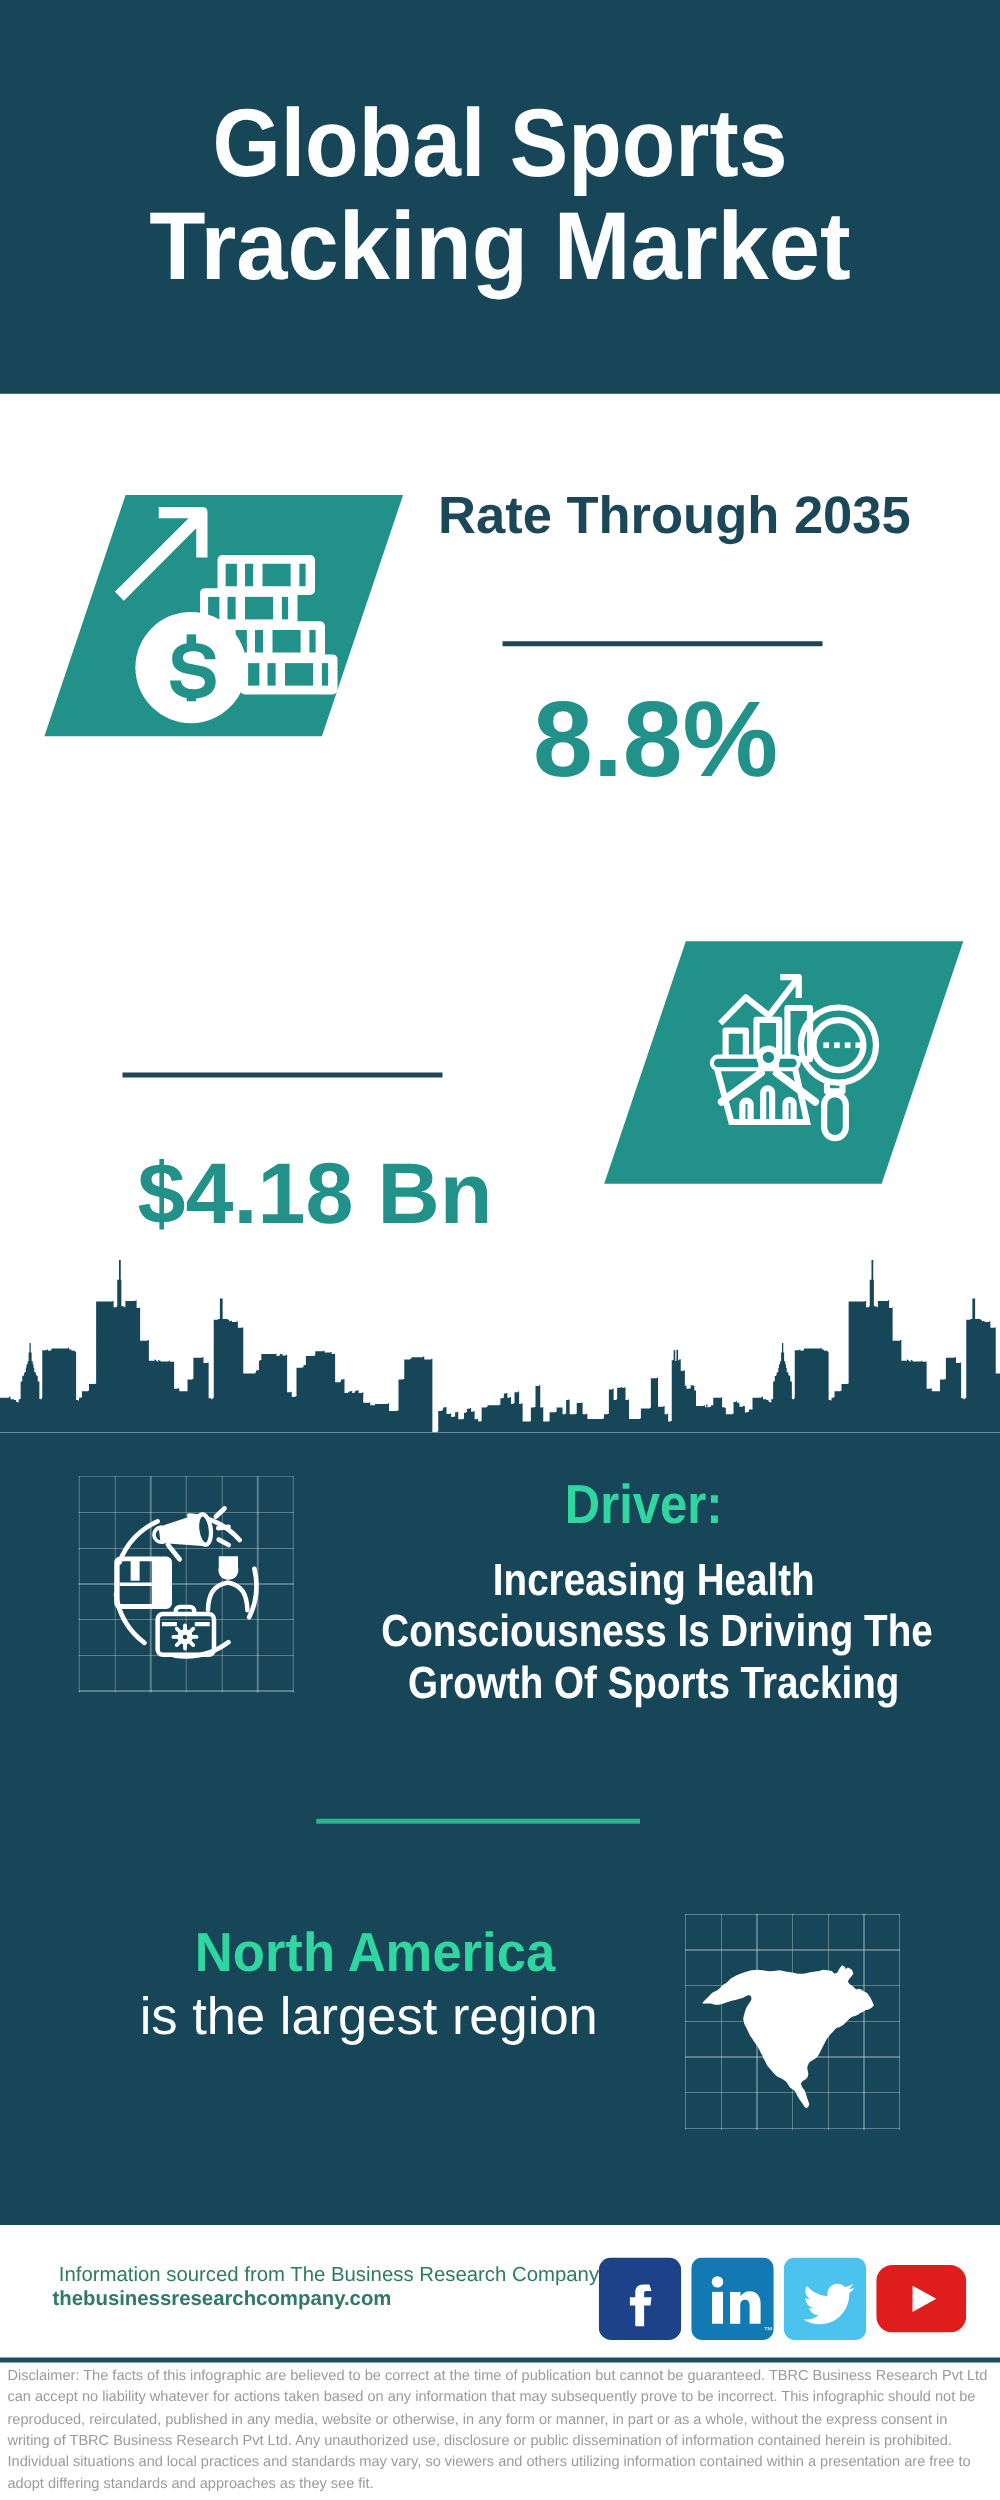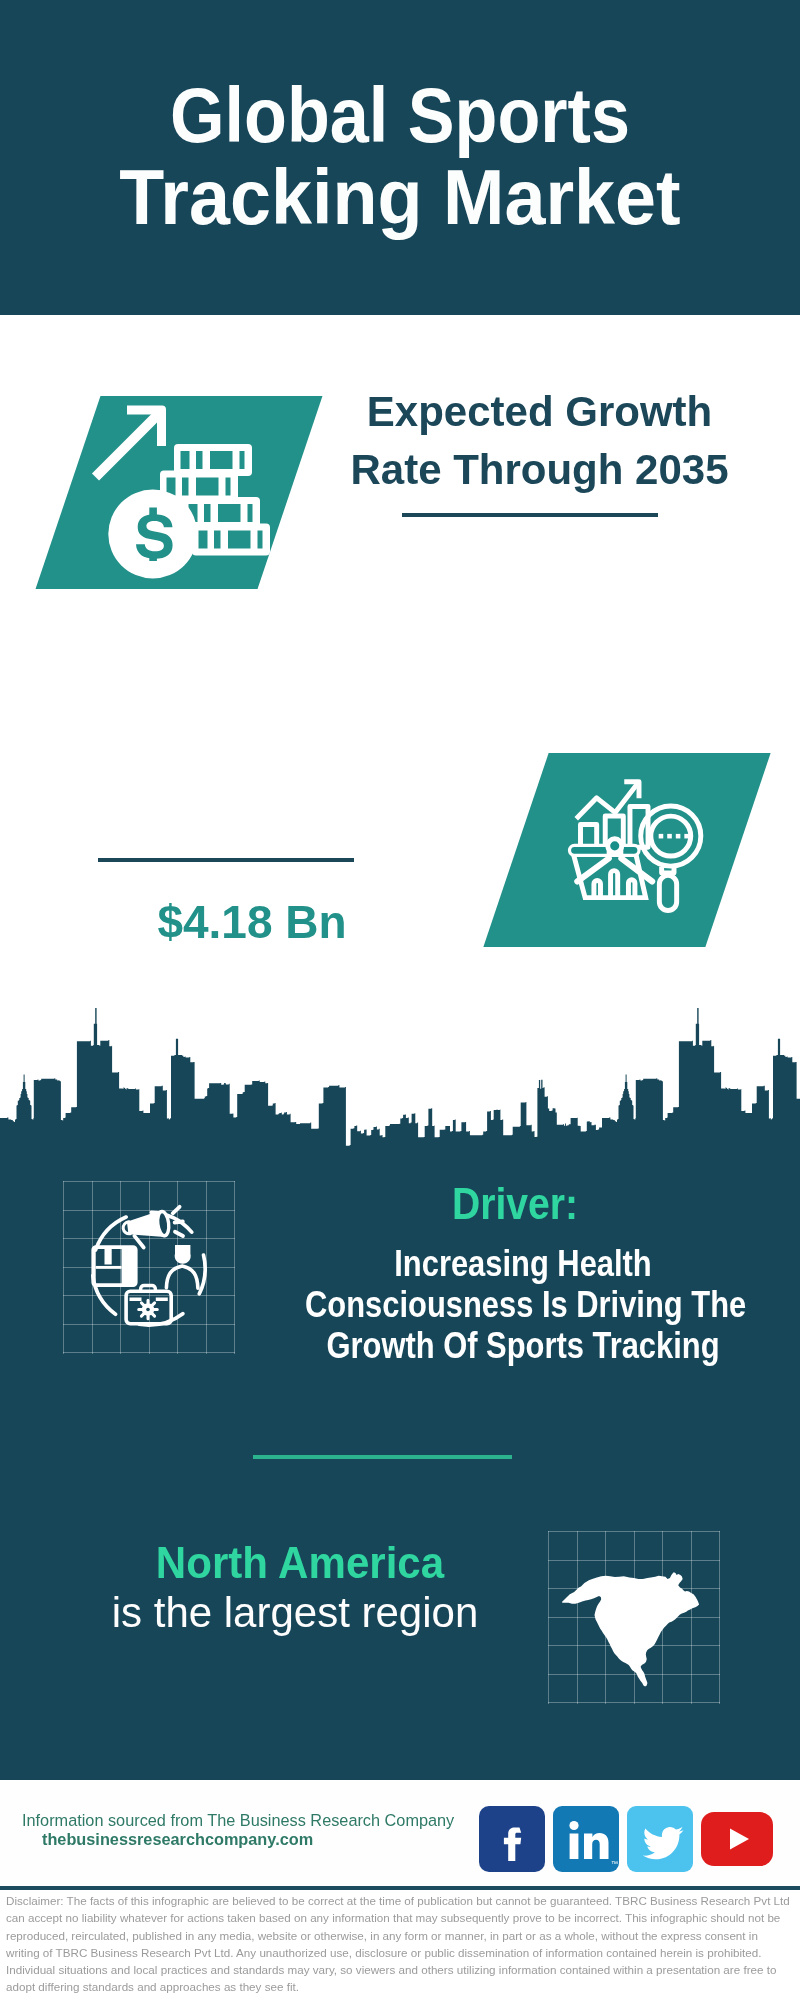--- a/index.html
+++ b/index.html
@@ -112,27 +112,27 @@
         <circle cx="84.8" cy="138" r="44.5" fill="#ffffff"></circle>
         <g fill="#22918a">
           <rect x="81.3" y="111.5" width="7.6" height="8.5"></rect>
           <rect x="81.3" y="156" width="7.6" height="9"></rect>
           <path d="M85.6 118.3 c-10.3 0 -15.9 4.9 -15.9 12.6 c0 6.5 3.9 10.3 11.2 11.8 l8.9 1.8 c4.1 0.8 6.1 2.4 6.1 5.2 c0 3.6 -3.3 5.6 -8.9 5.6 c-6.4 0 -9.7 -2.3 -10.2 -7 h-8.8 c0.4 9.7 7.4 14.5 19 14.5 c11.2 0 17.6 -5.3 17.6 -13.6 c0 -6.8 -3.9 -10.9 -11.6 -12.4 l-8.9 -1.8 c-3.8 -0.8 -5.7 -2.3 -5.7 -4.9 c0 -3.3 3 -5.1 8.2 -5.1 c5.7 0 8.8 2.1 9.3 6.3 h8.6 c-0.5 -8.7 -7 -13 -18.9 -13 z"></path>
         </g>
       </svg>
     </div>
   </div>
   <div class="stat-label" style="left:339.5px;top:383px;width:400px;">
-    <div>Expected Growth</div>
     <div>Rate Through 2035</div>
   </div>
   <div class="stat-rule" style="left:402px;top:513px;width:256px;"></div>
+  <div class="stat-value" style="left:339.5px;top:549px;width:370px;">8.8%</div>
 
   <div class="stat-rule" style="left:98px;top:858px;width:256px;"></div>
-  <div class="stat-value" style="left:67px;top:888px;width:370px;font-size:46px;line-height:69px;">$4.18 Bn</div>
+  <div class="stat-value" style="left:67px;top:920px;width:370px;font-size:69px;line-height:69px;">$4.18 Bn</div>
   <div class="plg" style="left:515.5px;top:753px;width:222px;height:194px;">
     <div class="plg-inner">
       <svg viewBox="0 0 222 194" width="222" height="194">
         <g transform="translate(6.5,3.0) scale(0.951)">
         <g fill="none" stroke="#ffffff" stroke-width="5.2" stroke-linejoin="round" stroke-linecap="round">
           <polyline points="56.5,66 78,44 97.5,59.5 122,27.5" stroke-linecap="butt"></polyline>
           <polyline points="107,27 122.5,27 122.5,44.5" stroke-linecap="butt"></polyline>
           <rect x="61" y="72" width="17" height="24"></rect>
           <rect x="87" y="63" width="19" height="33"></rect>
           <rect x="113" y="53" width="19" height="43"></rect>
@@ -218,21 +218,21 @@
     <div>is the largest region</div>
   </div>
   <div class="grid-bg" style="left:548.4px;top:1531.2px;width:172px;height:173px;"></div>
   <div class="icon-box" style="left:548px;top:1520px;width:180px;height:180px;">
     <svg viewBox="0 0 180 180" width="180" height="180">
         <path d="M 13.9 82.1 L 21.8 74.2 L 26.2 72 L 30.8 67.5 L 33 66.4 L 36.4 63 L 40.9 60.3 L 44.2 59 L 48.8 57.4 L 53.2 56.2 L 57.8 55.8 L 62.2 56.2 L 66.8 56.9 L 71.2 56.7 L 75.8 56.2 L 81.4 57.4 L 85.9 58 L 90.4 59 L 94.9 59 L 99.4 58 L 102.8 57.4 L 107.2 56.7 L 110.6 55.8 L 114 56.2 L 117.4 56.7 L 119.6 59 L 121.9 58 L 123 55.8 L 124.1 54 L 125.7 52.2 L 127.5 53.1 L 128.6 55.1 L 130.2 54 L 132 54.7 L 133.8 56.2 L 134.7 59 L 133.1 61.2 L 131.5 63 L 130.2 65.2 L 132 67.5 L 133.8 68.6 L 135.4 70.2 L 137 71.5 L 138.8 70.9 L 141 71.5 L 143.2 73.1 L 145.5 74.2 L 147.3 76.5 L 148.9 79.2 L 150 81.5 L 151.1 84.4 L 149.5 86 L 147.3 87.3 L 144.4 88.2 L 142.1 89.5 L 139.9 90.5 L 138.3 91.8 L 136 92.7 L 133.8 93.4 L 132 94.5 L 130.2 96.3 L 128.6 97.9 L 127 99.5 L 125.2 100.8 L 123.5 101.7 L 121.2 102.4 L 119.6 104 L 118 105.8 L 116.2 107.5 L 114.5 109.8 L 112.9 112 L 111.8 114.3 L 110.6 116.5 L 109.5 118.8 L 108.4 121 L 107.2 123.3 L 106.1 125.1 L 104.5 126.5 L 102.8 127.8 L 101 128.7 L 99.4 130 L 98.2 132.3 L 97.8 134.5 L 98.2 136.8 L 98.7 139 L 98.2 141.3 L 97.1 142.9 L 95.5 144 L 93.8 145.1 L 92.6 146.7 L 93.3 148.5 L 94.2 150.3 L 95.5 151.9 L 96.5 154.1 L 97.1 156.4 L 97.8 158.6 L 98.7 160.9 L 99.4 163.1 L 98.7 165.4 L 97.1 166.5 L 95.5 165.4 L 94.2 163.1 L 92.6 160.9 L 91 158.6 L 89.7 156.4 L 88.8 154.1 L 87.5 152.5 L 85.9 151.2 L 84.3 150.3 L 83 148.5 L 82 146.7 L 80.7 145.1 L 79.1 144 L 77.5 142.9 L 75.8 142.2 L 74 141.3 L 72.4 140 L 70.8 138.4 L 69.5 136.8 L 67.9 135 L 66.3 133.2 L 65 131 L 64 128.7 L 62.7 126.5 L 61.8 124.2 L 60.5 122 L 59.5 119.7 L 58.2 117.5 L 56.6 115.2 L 55 113 L 53.7 110.7 L 52.1 108.5 L 51 106.2 L 49.9 104 L 48.8 101.7 L 47.6 99.5 L 47 97.2 L 46.5 95 L 47 92.7 L 47.6 90.5 L 48.3 88.2 L 49.2 86 L 50.5 83.7 L 52.1 81.5 L 53.2 79.2 L 52.8 77 L 51 76 L 48.8 77 L 46 78.3 L 43.1 79.2 L 40.2 79.9 L 37.5 80.5 L 34.1 81.5 L 30.8 82.8 L 27.4 83.7 L 24 83.7 L 20.6 82.8 L 17.2 82.8 L 14.5 82.8 Z" fill="#ffffff"></path>
       </svg>
   </div>
 
   <div class="footer"></div>
-  <div class="src" style="left:22px;top:1812px;">Information sourced from The Business Research Company</div>
+  <div class="src" style="left:47px;top:1812px;">Information sourced from The Business Research Company</div>
   <div class="src" style="left:42px;top:1831px;font-weight:bold;">thebusinessresearchcompany.com</div>
   <div class="social" style="left:479px;top:1806px;">
     <svg width="66" height="66" viewBox="0 0 66 66">
       <rect x="0" y="0" width="66" height="66" rx="10" fill="#1d4289"></rect>
       <path d="M40.5 21.5h-5.2c-3.6 0-6.1 2.4-6.1 6.1v4.1h-4.3v6.6h4.3V55h7.1V38.3h5.1l0.8-6.6h-5.9v-3.4c0-1 0.6-1.6 1.6-1.6h4.3z" fill="#ffffff"></path>
     </svg>
   </div>
   <div class="social" style="left:553px;top:1806px;">
     <svg width="66" height="66" viewBox="0 0 66 66">
       <rect x="0" y="0" width="66" height="66" rx="9" fill="#1279b5"></rect>

